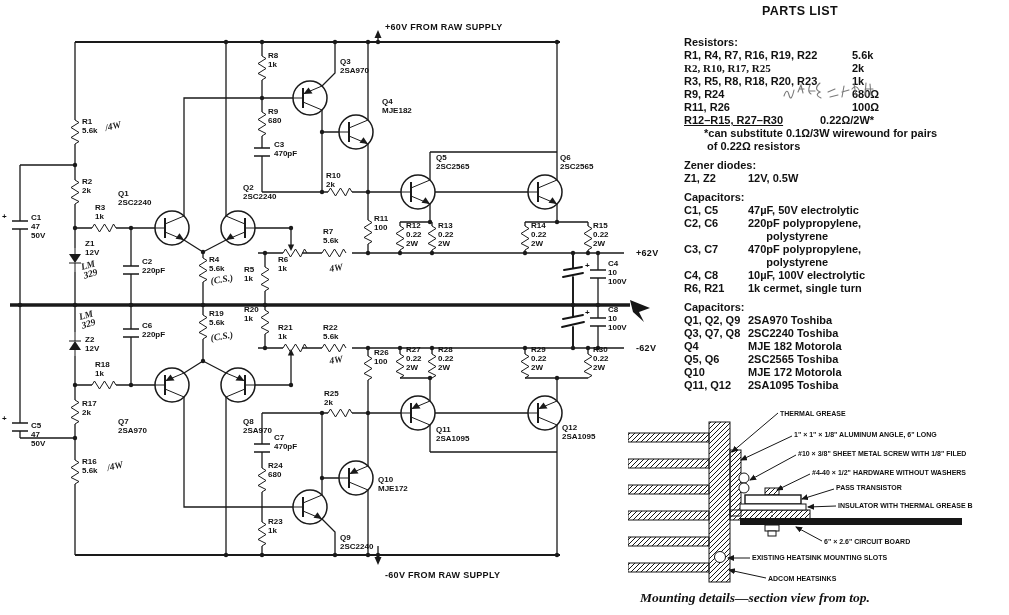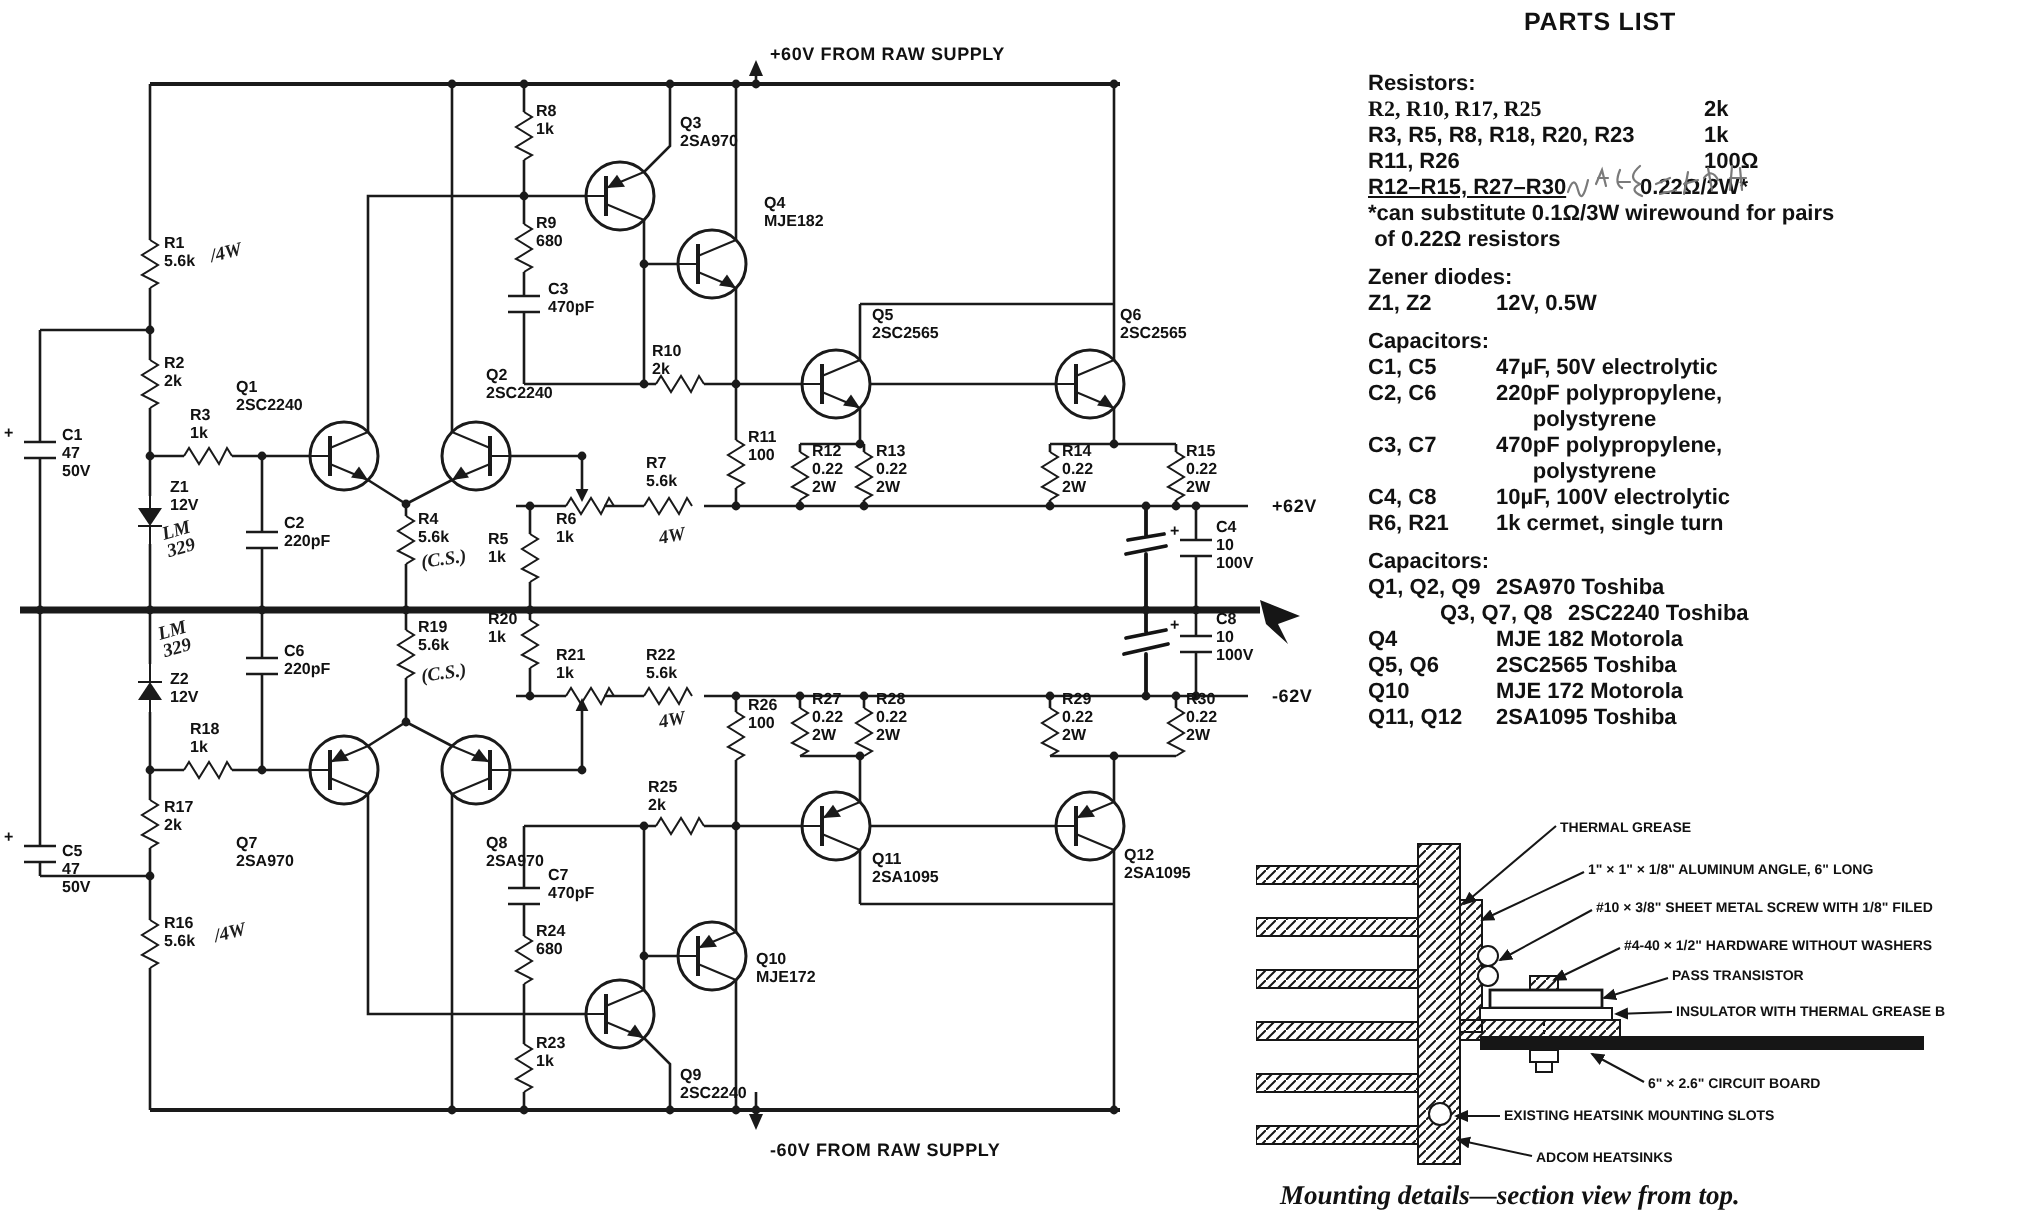--- a/index.html
+++ b/index.html
@@ -19,21 +19,21 @@
   .sl{font:700 8px "Liberation Sans",sans-serif;fill:#111;}
   .sl.big{font-size:9px;letter-spacing:.3px;}
   .hw{font:700 italic 9.5px "Liberation Serif",serif;fill:#1c1c1c;}
   
   #parts{position:absolute;left:684px;top:4px;width:322px;}
   .pl-title{font:700 12.5px "Liberation Sans",sans-serif;letter-spacing:.4px;margin:0 0 18px 78px;}
   .pl-head{font:700 11px "Liberation Sans",sans-serif;margin:6px 0 1px 0;}
   .pl-row{display:flex;font:700 11px/13px "Liberation Sans",sans-serif;}
   .pl-lab{flex:0 0 auto;}
   .pl-val{white-space:pre-wrap;}
-  .pl-foot{font:700 11px/13px "Liberation Sans",sans-serif;white-space:pre-wrap;}
+  .pl-foot{font:700 11px/13px "Liberation Sans",sans-serif;white-space:pre-wrap;margin-left:20px;}
   .scribble{position:absolute;left:98px;top:76px;}
   .ml{font:700 7px "Liberation Sans",sans-serif;fill:#111;}
   .caption{font:700 italic 13.5px "Liberation Serif",serif;fill:#111;}
   .m path,.m line{stroke:#161616;fill:none;}
 </style>
 </head>
 <body>
 
 <div class="page">
 
@@ -313,26 +313,34 @@
         <text x="330" y="272" class="hw" transform="rotate(-10 330 272)"><tspan x="330" dy="0">4W</tspan></text>
         <text x="330" y="364" class="hw" transform="rotate(-10 330 364)"><tspan x="330" dy="0">4W</tspan></text>
       </g>
   </svg>
 
   <div id="parts">
     <div class="pl-title">PARTS LIST</div>
     <div id="pl-body">
         <div class="pl-head">Resistors:</div>
         <div class="pl-row">
+          <span class="pl-lab" style="width: 168px;">R1, R4, R7, R16, R19, R22</span>
+          <span class="pl-val">5.6k</span>
+        </div>
+        <div class="pl-row">
           <span class="pl-lab" style="width: 168px; font-family: Liberation Serif, serif;">R2, R10, R17, R25</span>
           <span class="pl-val">2k</span>
         </div>
         <div class="pl-row">
           <span class="pl-lab" style="width: 168px;">R3, R5, R8, R18, R20, R23</span>
           <span class="pl-val">1k</span>
+        </div>
+        <div class="pl-row">
+          <span class="pl-lab" style="width: 168px;">R9, R24</span>
+          <span class="pl-val">680Ω</span>
         </div>
         <div class="pl-row">
           <span class="pl-lab" style="width: 168px;">R11, R26</span>
           <span class="pl-val">100Ω</span>
         </div>
         <div class="pl-row">
           <span class="pl-lab" style="width: 136px; text-decoration: underline;">R12–R15, R27–R30</span>
           <span class="pl-val">0.22Ω/2W*</span>
         </div>
         <div class="pl-foot">*can substitute 0.1Ω/3W wirewound for pairs
@@ -364,21 +372,21 @@
         <div class="pl-row">
           <span class="pl-lab" style="width: 64px;">R6, R21</span>
           <span class="pl-val">1k cermet, single turn</span>
         </div>
         <div class="pl-head">Capacitors:</div>
         <div class="pl-row">
           <span class="pl-lab" style="width: 64px;">Q1, Q2, Q9</span>
           <span class="pl-val">2SA970 Toshiba</span>
         </div>
         <div class="pl-row">
-          <span class="pl-lab" style="width: 64px; margin-left: 36px;">Q3, Q7, Q8</span>
+          <span class="pl-lab" style="width: 64px;">Q3, Q7, Q8</span>
           <span class="pl-val">2SC2240 Toshiba</span>
         </div>
         <div class="pl-row">
           <span class="pl-lab" style="width: 64px;">Q4</span>
           <span class="pl-val">MJE 182 Motorola</span>
         </div>
         <div class="pl-row">
           <span class="pl-lab" style="width: 64px;">Q5, Q6</span>
           <span class="pl-val">2SC2565 Toshiba</span>
         </div>

